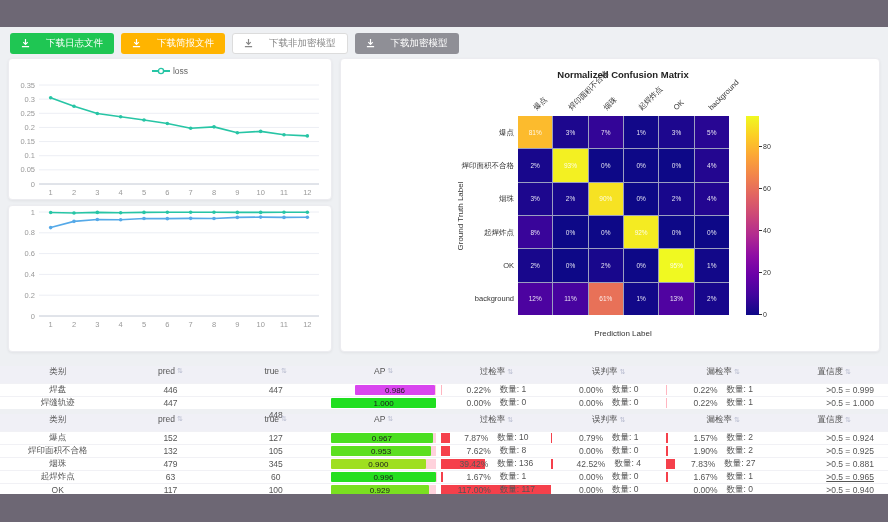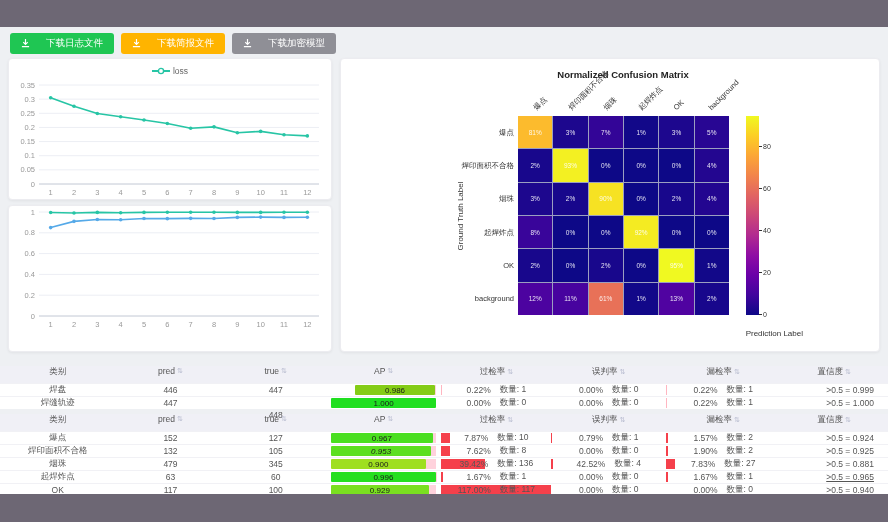--- a/index.html
+++ b/index.html
@@ -25,21 +25,21 @@
   .cm-title{position:absolute;left:102px;top:10px;width:360px;text-align:center;
             font-size:9.5px;font-weight:bold;color:#222}
   .cm-grid{position:absolute;left:177px;top:57px;width:211px;height:199px;display:grid;
            grid-template-columns:repeat(6,1fr);grid-template-rows:repeat(6,1fr);gap:1px;background:#9b9fc0}
   .cm-cell{display:flex;align-items:center;justify-content:center;font-size:6.5px;color:rgba(255,255,255,.88)}
   .cm-row-label{position:absolute;left:60px;width:113px;text-align:right;font-size:7.5px;color:#333;height:9px;line-height:9px}
   .cm-col-label{position:absolute;font-size:7.5px;color:#333;white-space:nowrap;height:9px;line-height:9px;
                 transform-origin:0 100%;transform:rotate(-45deg)}
   .cm-ylabel{position:absolute;left:119px;top:157px;transform:translate(-50%,-50%) rotate(-90deg);
              font-size:8px;color:#333;white-space:nowrap}
-  .cm-xlabel{position:absolute;left:102px;top:270px;width:360px;text-align:right;font-size:8px;color:#333}
+  .cm-xlabel{position:absolute;left:102px;top:270px;width:360px;text-align:center;font-size:8px;color:#333}
   .cm-colorbar{position:absolute;left:405px;top:57px;width:13px;height:199px}
   .cm-cb-tick{position:absolute;font-size:7px;color:#333;display:flex;align-items:center;gap:1px}
   .cm-cb-tick i{display:block;width:3px;height:1px;background:#333}
   
   .tables{position:absolute;left:0;top:366px;width:888px}
   .tbl{background:#fff;margin-bottom:5px}
   .tbl-header{display:flex;height:17px;background:#f0f0f6;align-items:flex-start;font-size:8.5px;color:#555}
   .tbl-row{display:flex;height:12px;align-items:center;font-size:8.5px;color:#555;border-top:1px solid #f1f1f5}
   .cell{box-sizing:border-box;text-align:center;overflow:hidden;white-space:nowrap}
   .hdr-cell{display:flex;align-items:center;justify-content:center;gap:2px;height:100%}
@@ -63,20 +63,26 @@
       <svg width="9" height="9" viewBox="0 0 10 10">
         <path d="M5 0 L5 5 M2.5 3.5 L5 6 L7.5 3.5 M1 8.5 L9 8.5" stroke="currentColor" stroke-width="1.3" fill="none"></path>
       </svg>
       <span>下载日志文件</span>
     </button>
     <button class="btn orange">
       <svg width="9" height="9" viewBox="0 0 10 10">
         <path d="M5 0 L5 5 M2.5 3.5 L5 6 L7.5 3.5 M1 8.5 L9 8.5" stroke="currentColor" stroke-width="1.3" fill="none"></path>
       </svg>
       <span>下载简报文件</span>
+    </button>
+    <button class="btn white">
+      <svg width="9" height="9" viewBox="0 0 10 10">
+        <path d="M5 0 L5 5 M2.5 3.5 L5 6 L7.5 3.5 M1 8.5 L9 8.5" stroke="currentColor" stroke-width="1.3" fill="none"></path>
+      </svg>
+      <span>下载非加密模型</span>
     </button>
     <button class="btn gray">
       <svg width="9" height="9" viewBox="0 0 10 10">
         <path d="M5 0 L5 5 M2.5 3.5 L5 6 L7.5 3.5 M1 8.5 L9 8.5" stroke="currentColor" stroke-width="1.3" fill="none"></path>
       </svg>
       <span>下载加密模型</span>
     </button>
   </div>
 
 <div class="card" id="card-loss">
@@ -321,21 +327,21 @@
             <span>置信度</span>
             <span class="sort-caret">⇅</span>
           </div>
         </div>
       </div>
       <div class="tbl-row">
         <div class="cell" style="width: 13%;">焊盘</div>
         <div class="cell" style="width: 12.4%;">446</div>
         <div class="cell" style="width: 11.3%;">447</div>
         <div class="cell ap-wrap" style="width: 13%;">
-          <div class="ap-bar" style="width: 98.6%; background: #84cc16; margin-left: 24px;">0.986</div>
+          <div class="ap-bar" style="width: 98.6%; background: #d946ef; margin-left: 24px;">0.986</div>
           <div class="ap-rem" style="width: 1.4%;"></div>
         </div>
         <div class="cell rate-cell" style="width: 12.4%;">
           <div class="rate-bar" style="width: 0.22%; background: rgb(255, 182, 193);"></div>
           <span>0.22%</span>
           <span>数量: 1</span>
         </div>
         <div class="cell rate-cell" style="width: 12.9%;">
           <span>0.00%</span>
           <span>数量: 0</span>
@@ -442,21 +448,21 @@
           <div class="rate-bar" style="width: 1.57%; background: rgb(245, 64, 75);"></div>
           <span>1.57%</span>
           <span>数量: 2</span>
         </div>
         <div class="cell conf-cell" style="width: 12.1%;">&gt;0.5 = 0.924</div>
       </div>
       <div class="tbl-row">
         <div class="cell" style="width: 13%;">焊印面积不合格</div>
         <div class="cell" style="width: 12.4%;">132</div>
         <div class="cell" style="width: 11.3%;">105</div>
-        <div class="cell ap-wrap" style="width: 13%; font-style: italic;">
+        <div class="cell ap-wrap" style="width: 13%;">
           <div class="ap-bar" style="width: 95.3%; background: rgb(92, 223, 32);">0.953</div>
           <div class="ap-rem" style="width: 4.7%;"></div>
         </div>
         <div class="cell rate-cell" style="width: 12.4%;">
           <div class="rate-bar" style="width: 7.62%; background: rgb(245, 64, 75);"></div>
           <span>7.62%</span>
           <span>数量: 8</span>
         </div>
         <div class="cell rate-cell" style="width: 12.9%;">
           <span>0.00%</span>

